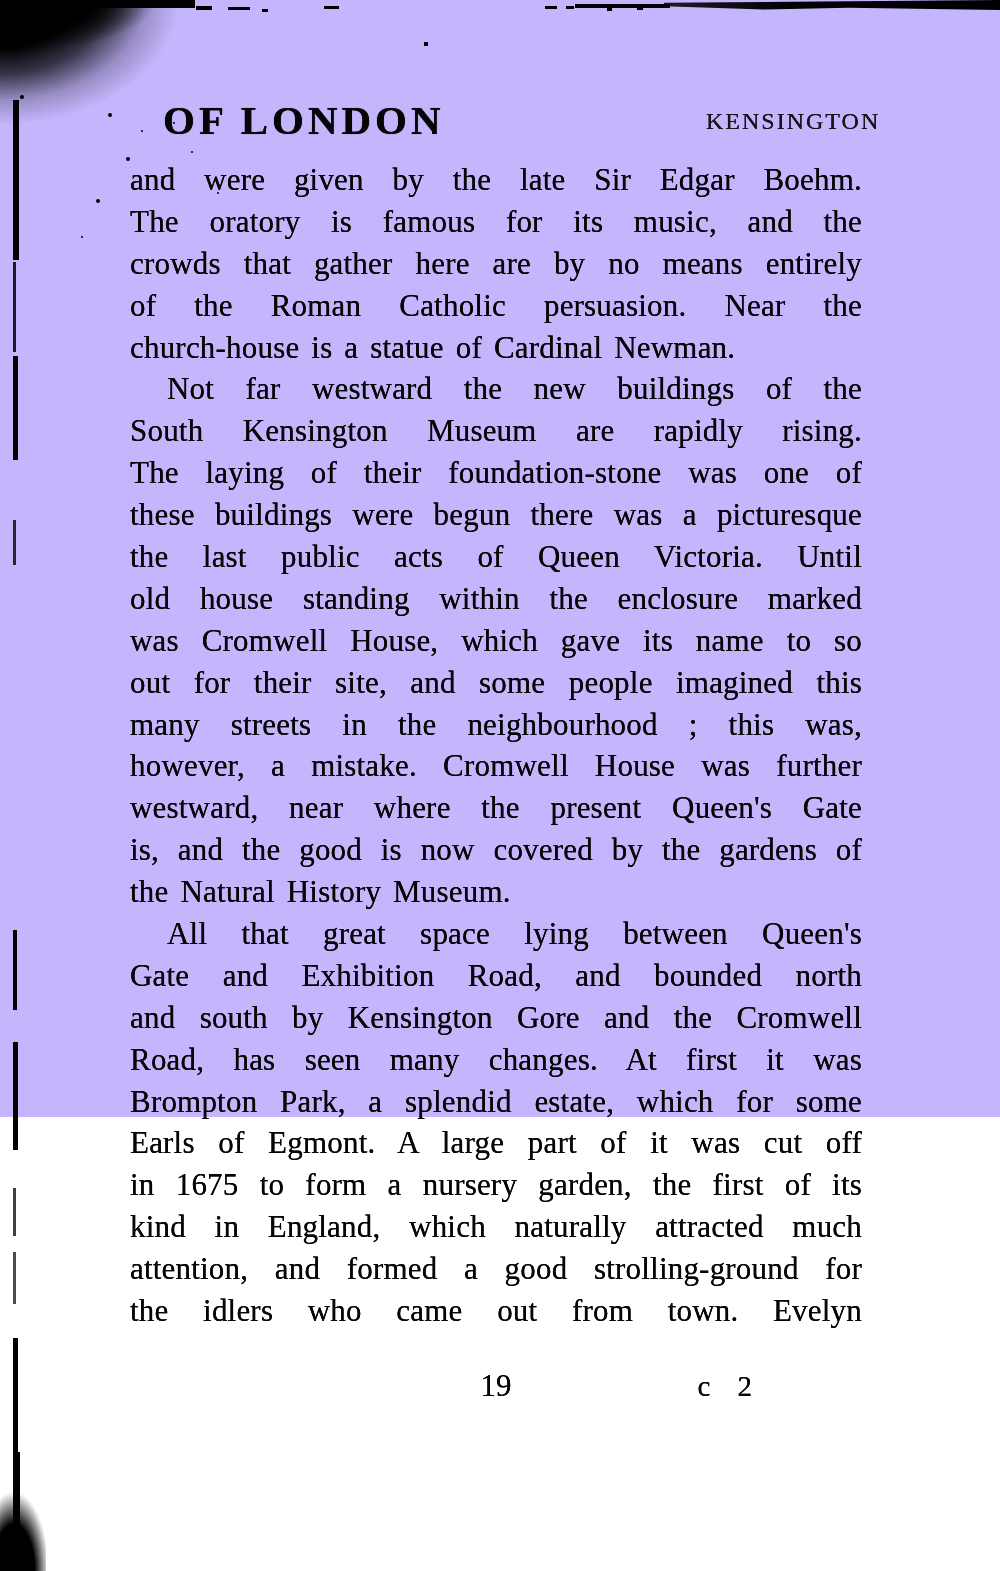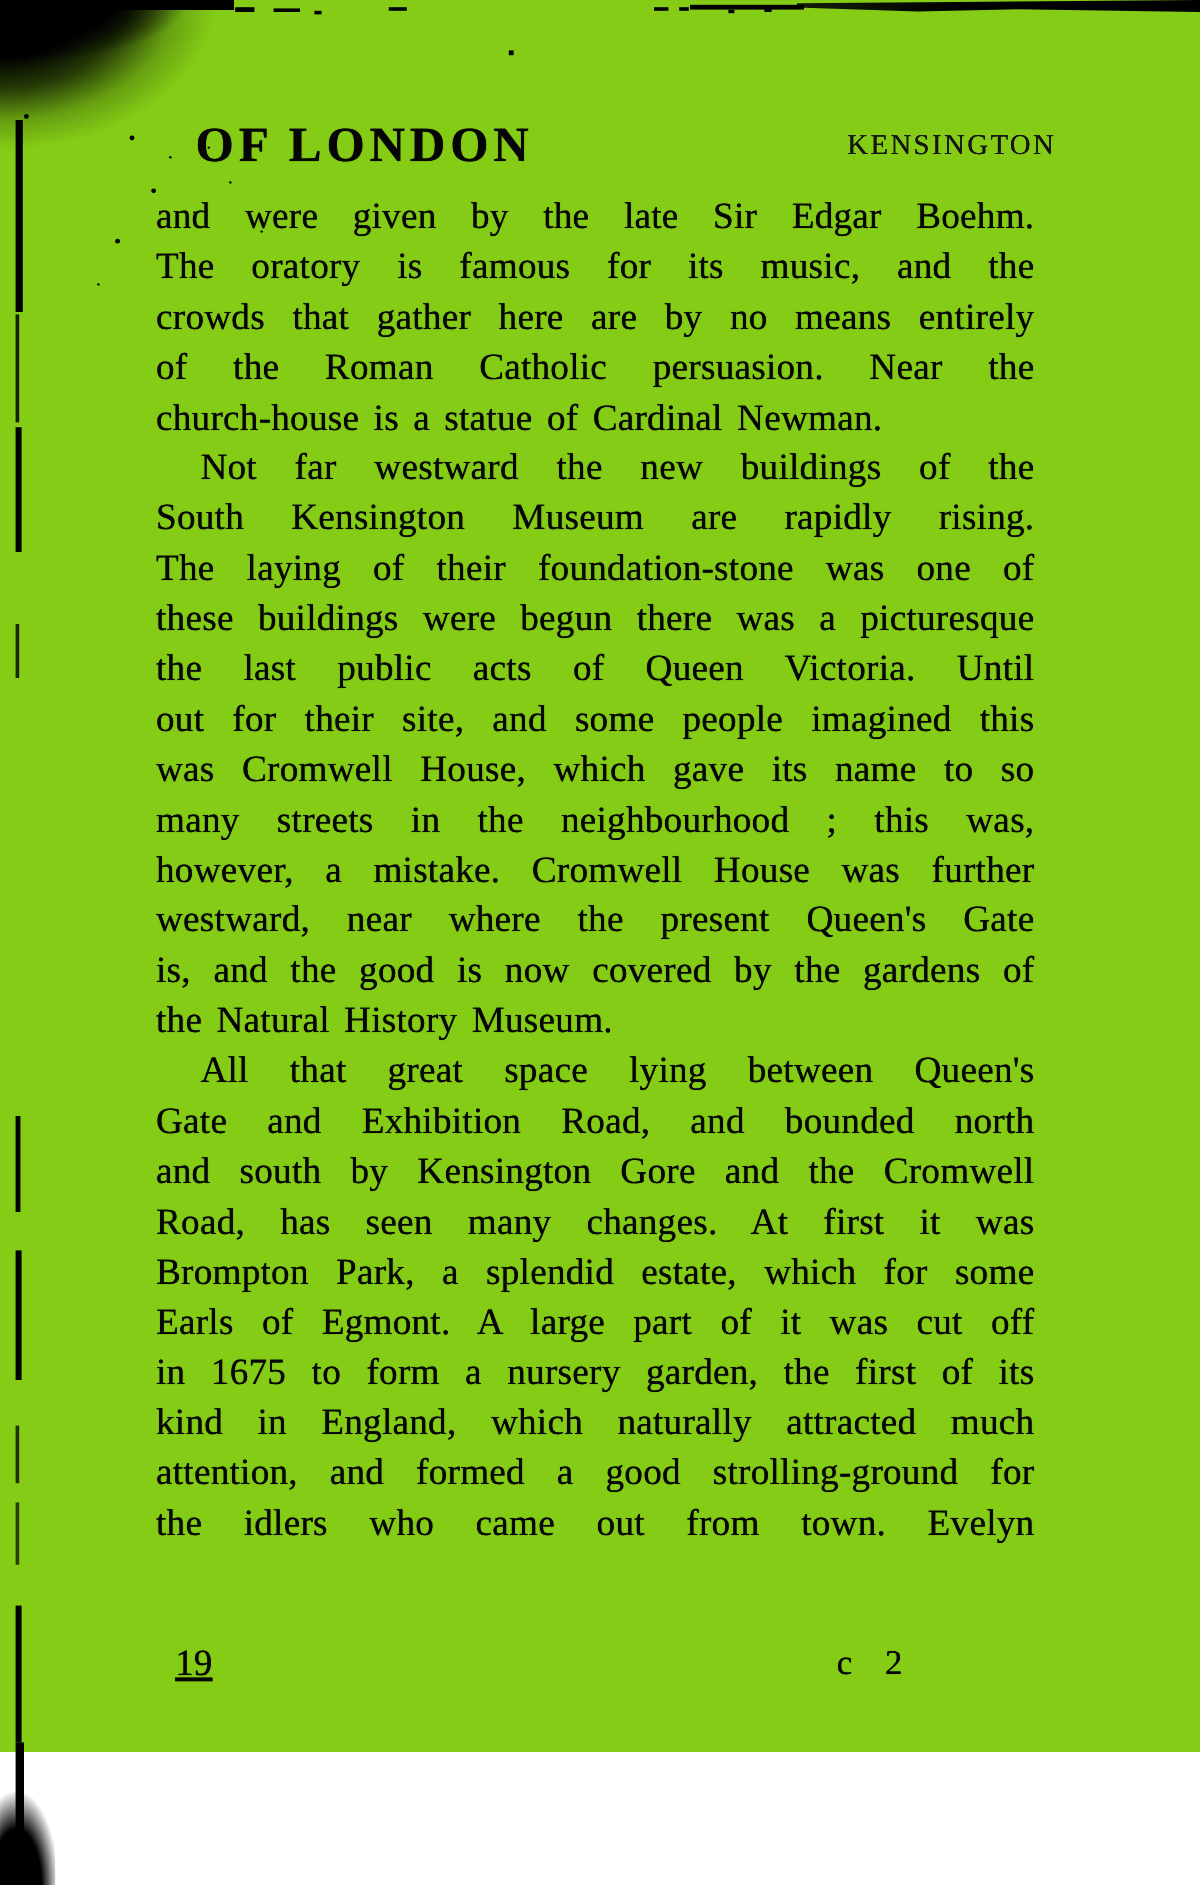--- a/index.html
+++ b/index.html
@@ -8,22 +8,22 @@
     background: #ffffff;
     width: 1000px;
     height: 1571px;
     overflow: hidden;
     position: relative;
   }
   .page {
     position: absolute;
     inset: 0;
     width: 1000px;
-    height: 1460px;
-    background: #84cc16;
+    height: 1117px;
+    background: #c4b5fd;
     font-family: "Liberation Serif", "DejaVu Serif", serif;
     color: #060606;
   }
 
   
   .running-head-left {
     position: absolute;
     left: 163px;
     top: 96px;
     font-size: 41px;
@@ -75,23 +75,23 @@
     left: 130px;
     top: 1365px;
     width: 732px;
     height: 42px;
     line-height: 42px;
     font-size: 31px;
     text-shadow: 0 0 0.6px #000;
   }
   .page-number {
     position: absolute;
-    left: 16px;
+    left: 0;
     width: 100%;
-    text-decoration: underline;
+    text-align: center;
   }
   .signature-mark {
     position: absolute;
     right: 100px;
     letter-spacing: 10px;
     font-size: 29px;
   }
 
   
   .artifact { position: absolute; pointer-events: none; }
@@ -184,22 +184,23 @@
       <div class="line">and were given by the late Sir Edgar Boehm.</div>
       <div class="line">The oratory is famous for its music, and the</div>
       <div class="line">crowds that gather here are by no means entirely</div>
       <div class="line">of the Roman Catholic persuasion.  Near the</div>
       <div class="line line-last">church-house is a statue of Cardinal Newman.</div>
       <div class="line indent">Not far westward the new buildings of the</div>
       <div class="line">South Kensington Museum are rapidly rising.</div>
       <div class="line">The laying of their foundation-stone was one of</div>
       <div class="line">these buildings were begun there was a picturesque</div>
       <div class="line">the last public acts of Queen Victoria.  Until</div>
+      <div class="line">old house standing within the enclosure marked</div>
+      <div class="line">was Cromwell House, which gave its name to so</div>
       <div class="line">out for their site, and some people imagined this</div>
-      <div class="line">was Cromwell House, which gave its name to so</div>
       <div class="line">many streets in the neighbourhood ; this was,</div>
       <div class="line">however, a mistake.  Cromwell House was further</div>
       <div class="line">westward, near where the present Queen's Gate</div>
       <div class="line">is, and the good is now covered by the gardens of</div>
       <div class="line line-last">the Natural History Museum.</div>
       <div class="line indent">All that great space lying between Queen's</div>
       <div class="line">Gate and Exhibition Road, and bounded north</div>
       <div class="line">and south by Kensington Gore and the Cromwell</div>
       <div class="line">Road, has seen many changes.  At first it was</div>
       <div class="line">Brompton Park, a splendid estate, which for some</div>

